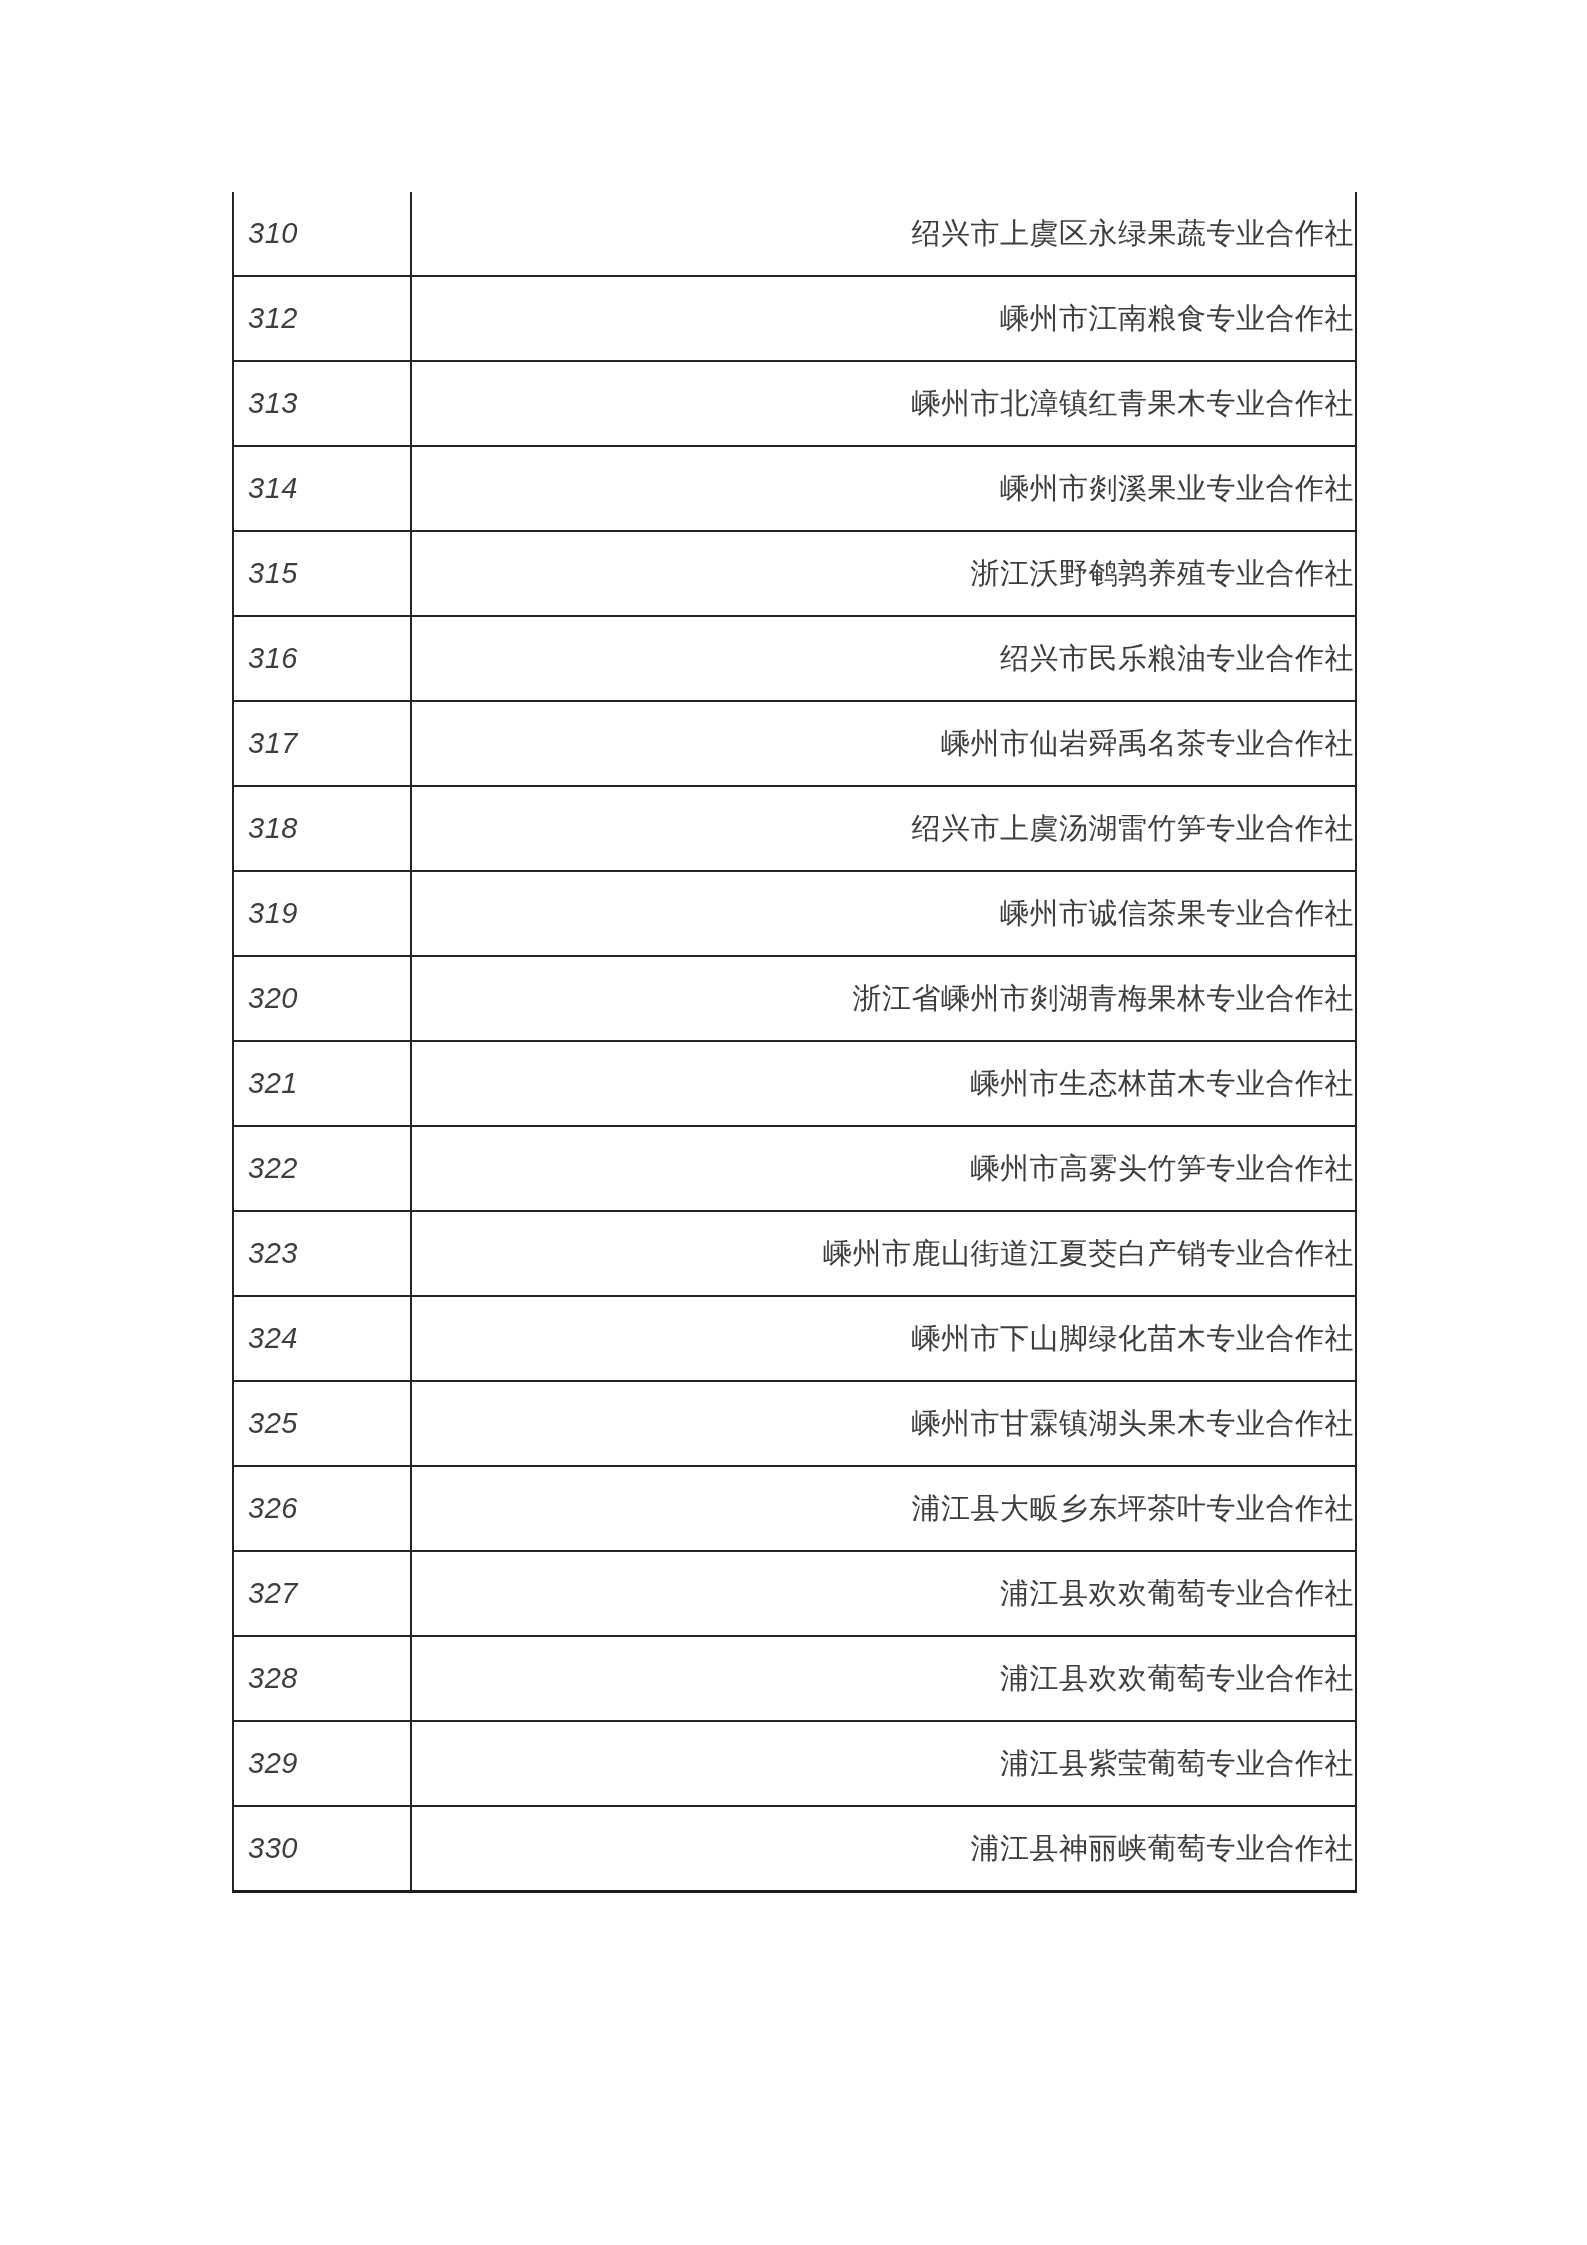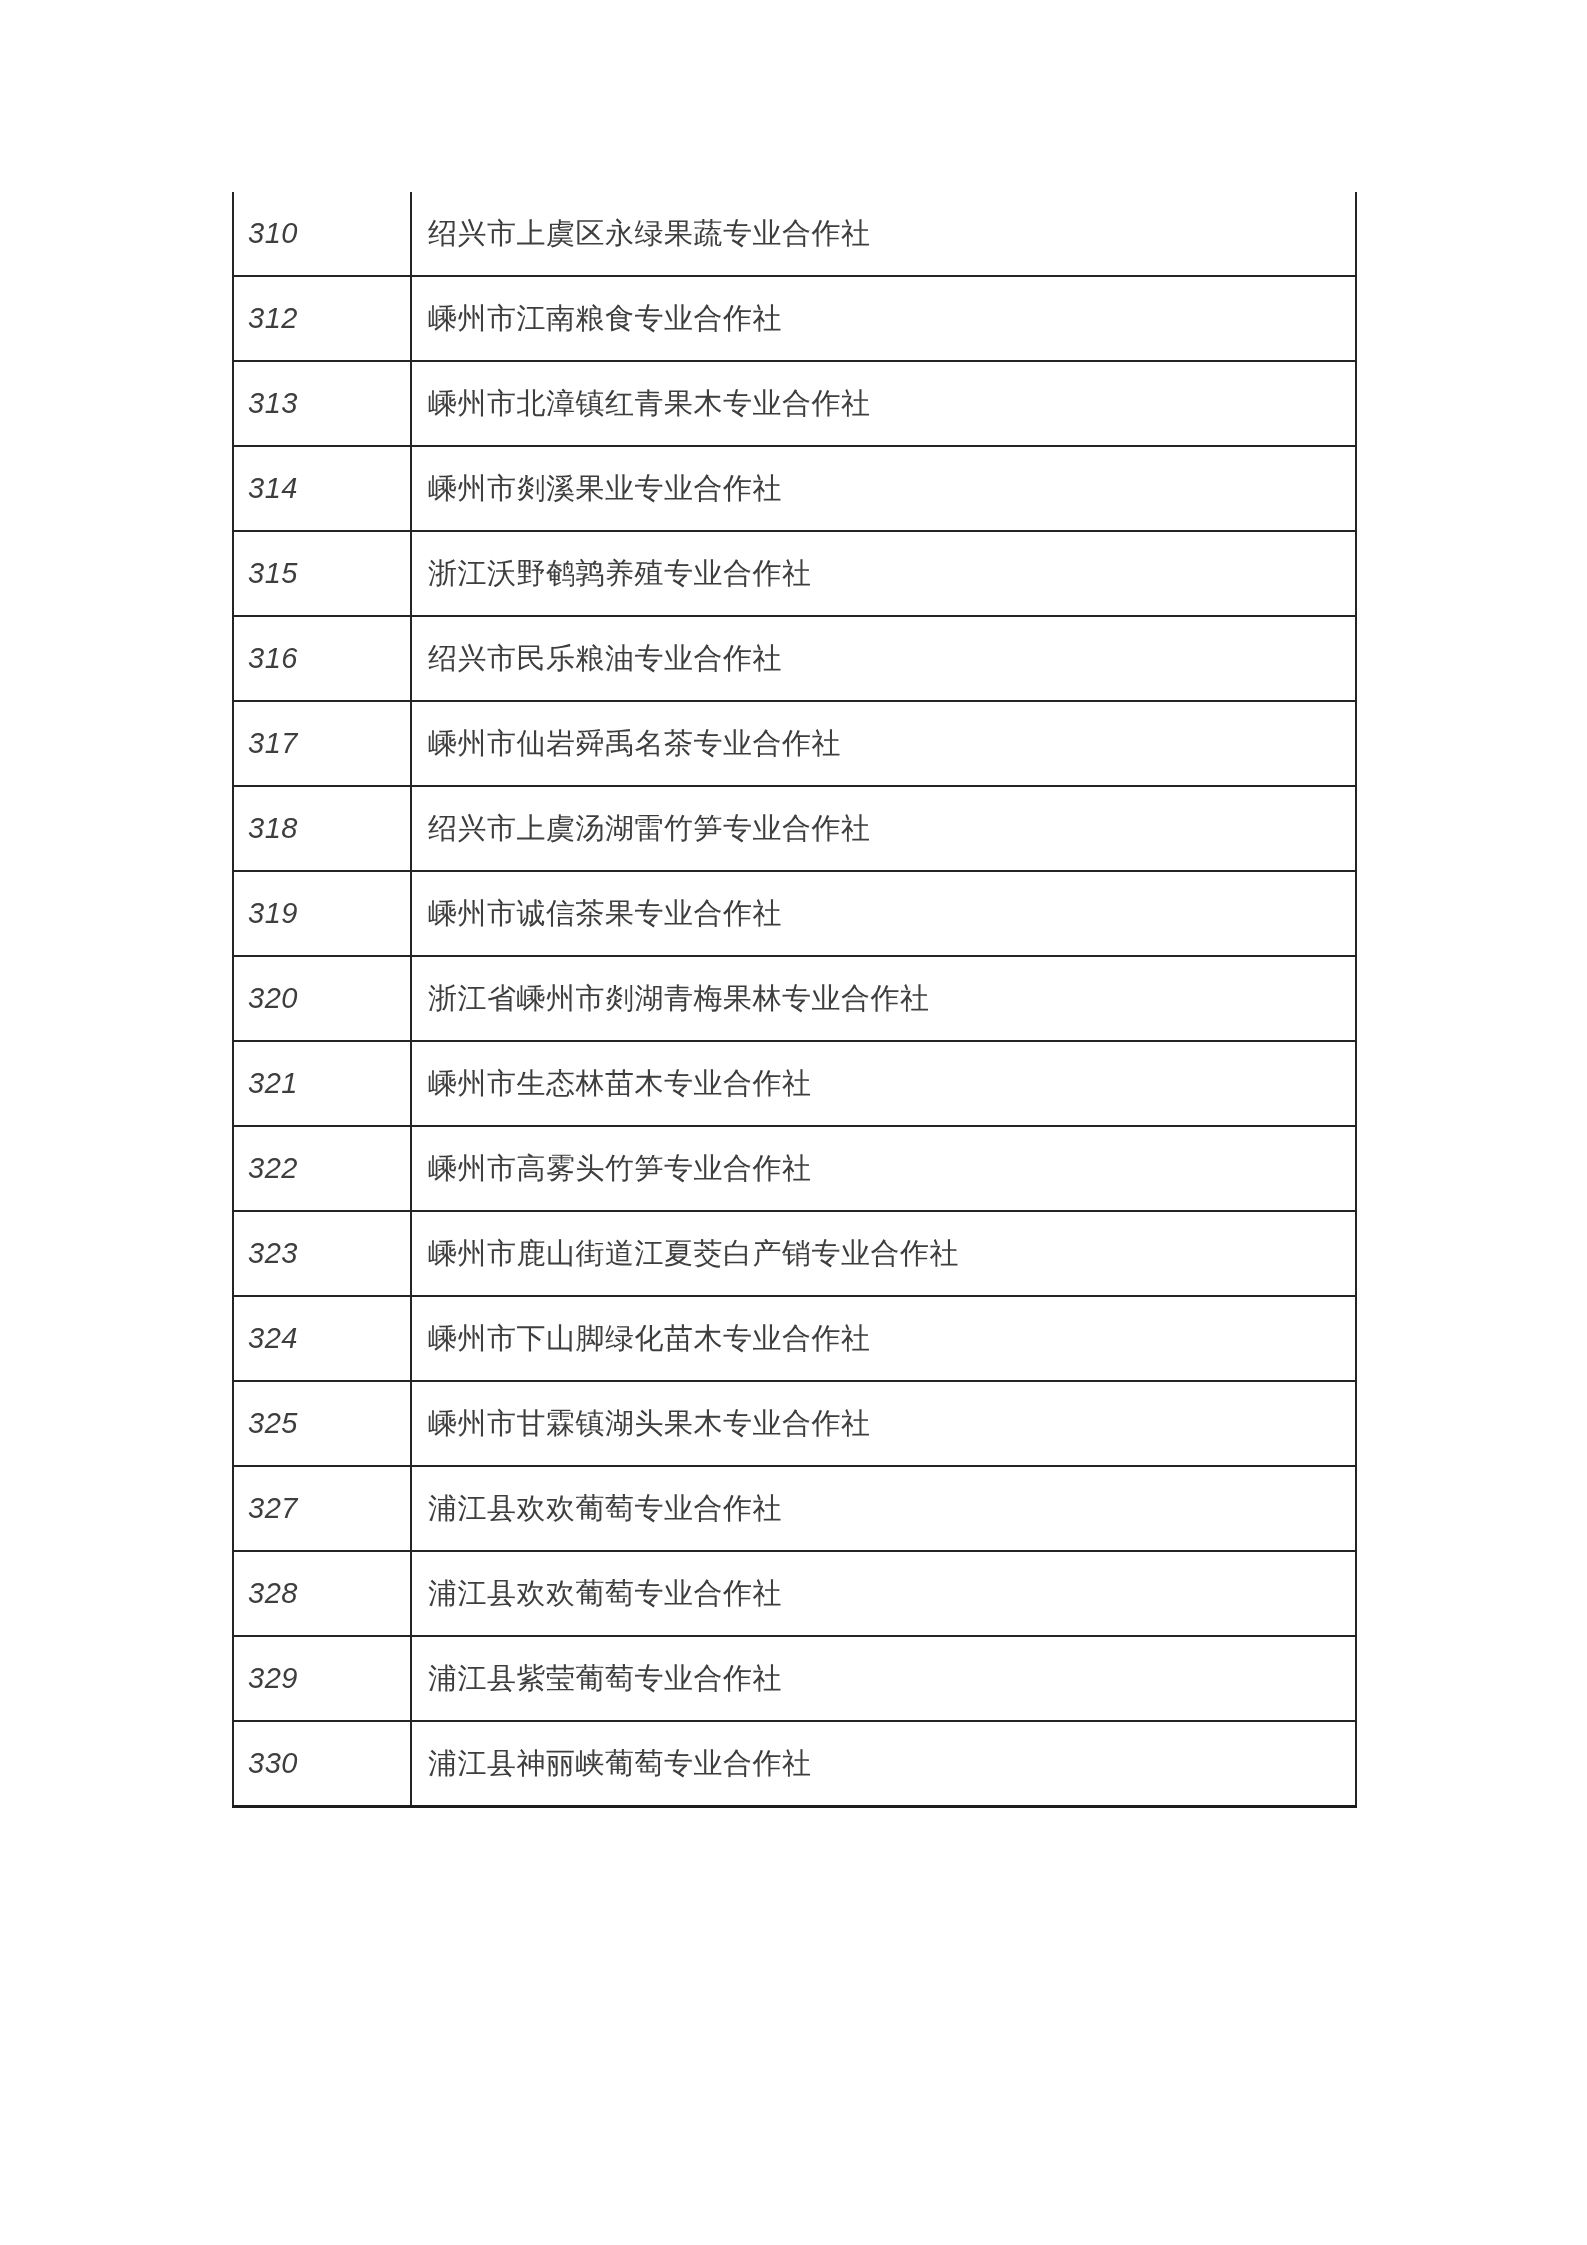--- a/index.html
+++ b/index.html
@@ -49,20 +49,21 @@
   table.coop-table tr:last-child td {
     border-bottom: 3px solid #1c1c1c;
   }
   td.num-cell {
     width: 161px;
     padding-left: 14px;
     font-style: italic;
   }
   td.name-cell {
     padding-left: 16px;
+    text-align: right;
   }
 </style>
 </head>
 <body>
 
 <div class="doc-page">
   <table class="coop-table">
     <tbody>
   <tr>
     <td class="num-cell"><span>310</span></td>
@@ -133,20 +134,24 @@
   <tr>
     <td class="num-cell"><span>324</span></td>
     <td class="name-cell"><span>嵊州市下山脚绿化苗木专业合作社</span></td>
   </tr>
 
   <tr>
     <td class="num-cell"><span>325</span></td>
     <td class="name-cell"><span>嵊州市甘霖镇湖头果木专业合作社</span></td>
   </tr>
 
+  <tr>
+    <td class="num-cell"><span>326</span></td>
+    <td class="name-cell"><span>浦江县大畈乡东坪茶叶专业合作社</span></td>
+  </tr>
 
   <tr>
     <td class="num-cell"><span>327</span></td>
     <td class="name-cell"><span>浦江县欢欢葡萄专业合作社</span></td>
   </tr>
 
   <tr>
     <td class="num-cell"><span>328</span></td>
     <td class="name-cell"><span>浦江县欢欢葡萄专业合作社</span></td>
   </tr>

